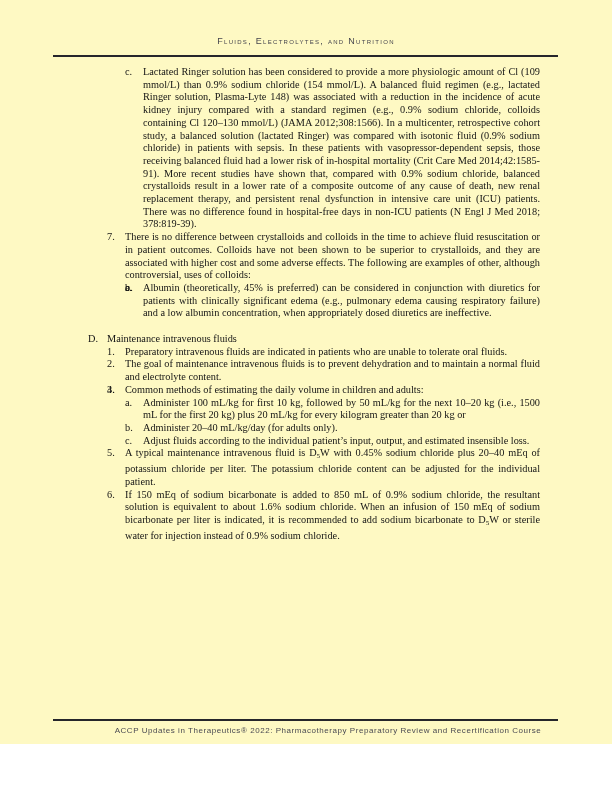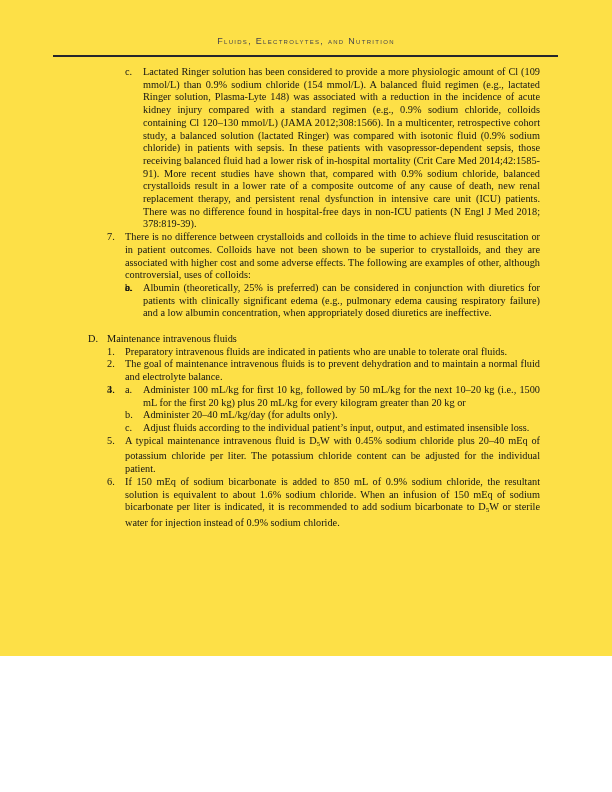--- a/index.html
+++ b/index.html
@@ -1,19 +1,19 @@
 <!DOCTYPE html>
 <html style="--body_ink: #141414; --rule_dark: #26262b; --head_gray: #45454d; --foot_gray: #4a4a52; --watermark_red: #e23c3c; --badge_bg: #171830; --badge_accent: #7d80f0; --badge_text: #f5f6fa;"><head>
 <meta charset="utf-8">
 <style>
   * { margin:0; padding:0; box-sizing:border-box; }
   html,body { background:#ffffff; }
   .page {
-    position:relative; width:612px; height:656px; margin:0 auto;
-    background:#fde047; overflow:hidden;
+    position:relative; width:612px; height:744px; margin:0 auto;
+    background:#fef9c3; overflow:hidden;
     font-family:"Liberation Serif", serif;
   }
   
   .running-head {
     position:absolute; top:36px; left:0; right:0; text-align:center;
     font-family:"Liberation Sans", sans-serif;
     font-variant:small-caps; letter-spacing:1.3px;
     font-size:9px; color:var(--head_gray, #45454d);
   }
   .head-rule {
@@ -73,27 +73,27 @@
 <div class="page">
 
   <div class="running-head">Fluids, Electrolytes, and Nutrition</div>
   <div class="head-rule"></div>
 
   <div class="body-col">
       <div class="blk lv3"><span class="marker">c.</span><span>Lactated Ringer solution has been considered to provide a more physiologic amount of Cl (109 mmol/L) than 0.9% sodium chloride (154 mmol/L). A balanced fluid regimen (e.g., lactated Ringer solution, Plasma-Lyte 148) was associated with a reduction in the incidence of acute kidney injury compared with a standard regimen (e.g., 0.9% sodium chloride, colloids containing Cl 120–130 mmol/L) (JAMA 2012;308:1566). In a multicenter, retrospective cohort study, a balanced solution (lactated Ringer) was compared with isotonic fluid (0.9% sodium chloride) in patients with sepsis. In these patients with vasopressor-dependent sepsis, those receiving balanced fluid had a lower risk of in-hospital mortality (Crit Care Med 2014;42:1585-91). More recent studies have shown that, compared with 0.9% sodium chloride, balanced crystalloids result in a lower rate of a composite outcome of any cause of death, new renal replacement therapy, and persistent renal dysfunction in intensive care unit (ICU) patients. There was no difference found in hospital-free days in non-ICU patients (N Engl J Med 2018; 378:819-39).</span></div>
       <div class="blk lv2"><span class="marker">7.</span><span>There is no difference between crystalloids and colloids in the time to achieve fluid resuscitation or in patient outcomes. Colloids have not been shown to be superior to crystalloids, and they are associated with higher cost and some adverse effects. The following are examples of other, although controversial, uses of colloids:</span></div>
       <div class="blk lv3"><span class="marker">a.</span></div>
       <div class="blk lv3"><span class="marker">b.</span></div>
-      <div class="blk lv3"><span class="marker">c.</span><span>Albumin (theoretically, 25% is preferred) can be considered in conjunction with diuretics for patients with clinically significant edema (e.g., pulmonary edema causing respiratory failure) and a low albumin concentration, when appropriately dosed diuretics are ineffective.</span></div>
+      <div class="blk lv3"><span class="marker">c.</span><span>Albumin (theoretically, 45% is preferred) can be considered in conjunction with diuretics for patients with clinically significant edema (e.g., pulmonary edema causing respiratory failure) and a low albumin concentration, when appropriately dosed diuretics are ineffective.</span></div>
       <div class="gap"></div>
       <div class="blk lv1"><span class="marker">D.</span><span>Maintenance intravenous fluids</span></div>
       <div class="blk lv2"><span class="marker">1.</span><span>Preparatory intravenous fluids are indicated in patients who are unable to tolerate oral fluids.</span></div>
-      <div class="blk lv2"><span class="marker">2.</span><span>The goal of maintenance intravenous fluids is to prevent dehydration and to maintain a normal fluid and electrolyte balance.</span></div>
+      <div class="blk lv2"><span class="marker">2.</span><span>The goal of maintenance intravenous fluids is to prevent dehydration and to maintain a normal fluid and electrolyte content.</span></div>
       <div class="blk lv2"><span class="marker">3.</span></div>
-      <div class="blk lv2"><span class="marker">4.</span></div>
+      <div class="blk lv2"><span class="marker">4.</span><span>Common methods of estimating the daily volume in children and adults:</span></div>
       <div class="blk lv3"><span class="marker">a.</span><span>Administer 100 mL/kg for first 10 kg, followed by 50 mL/kg for the next 10–20 kg (i.e., 1500 mL for the first 20 kg) plus 20 mL/kg for every kilogram greater than 20 kg </span><span class="run-italic">or</span></div>
       <div class="blk lv3"><span class="marker">b.</span><span>Administer 20–40 mL/kg/day (for adults only).</span></div>
       <div class="blk lv3"><span class="marker">c.</span><span>Adjust fluids according to the individual patient’s input, output, and estimated insensible loss.</span></div>
       <div class="blk lv2"><span class="marker">5.</span><span>A typical maintenance intravenous fluid is D</span><span class="run-sub">5</span><span>W with 0.45% sodium chloride plus 20–40 mEq of potassium chloride per liter. The potassium chloride content can be adjusted for the individual patient.</span></div>
       <div class="blk lv2"><span class="marker">6.</span><span>If 150 mEq of sodium bicarbonate is added to 850 mL of 0.9% sodium chloride, the resultant solution is equivalent to about 1.6% sodium chloride. When an infusion of 150 mEq of sodium bicarbonate per liter is indicated, it is recommended to add sodium bicarbonate to D</span><span class="run-sub">5</span><span>W or sterile water for injection instead of 0.9% sodium chloride.</span></div>
     </div>
 
   <div class="foot-rule"></div>
   <div class="course-line">ACCP Updates in Therapeutics® 2022: Pharmacotherapy Preparatory Review and Recertification Course</div>
   <div class="page-num">1-11</div>

